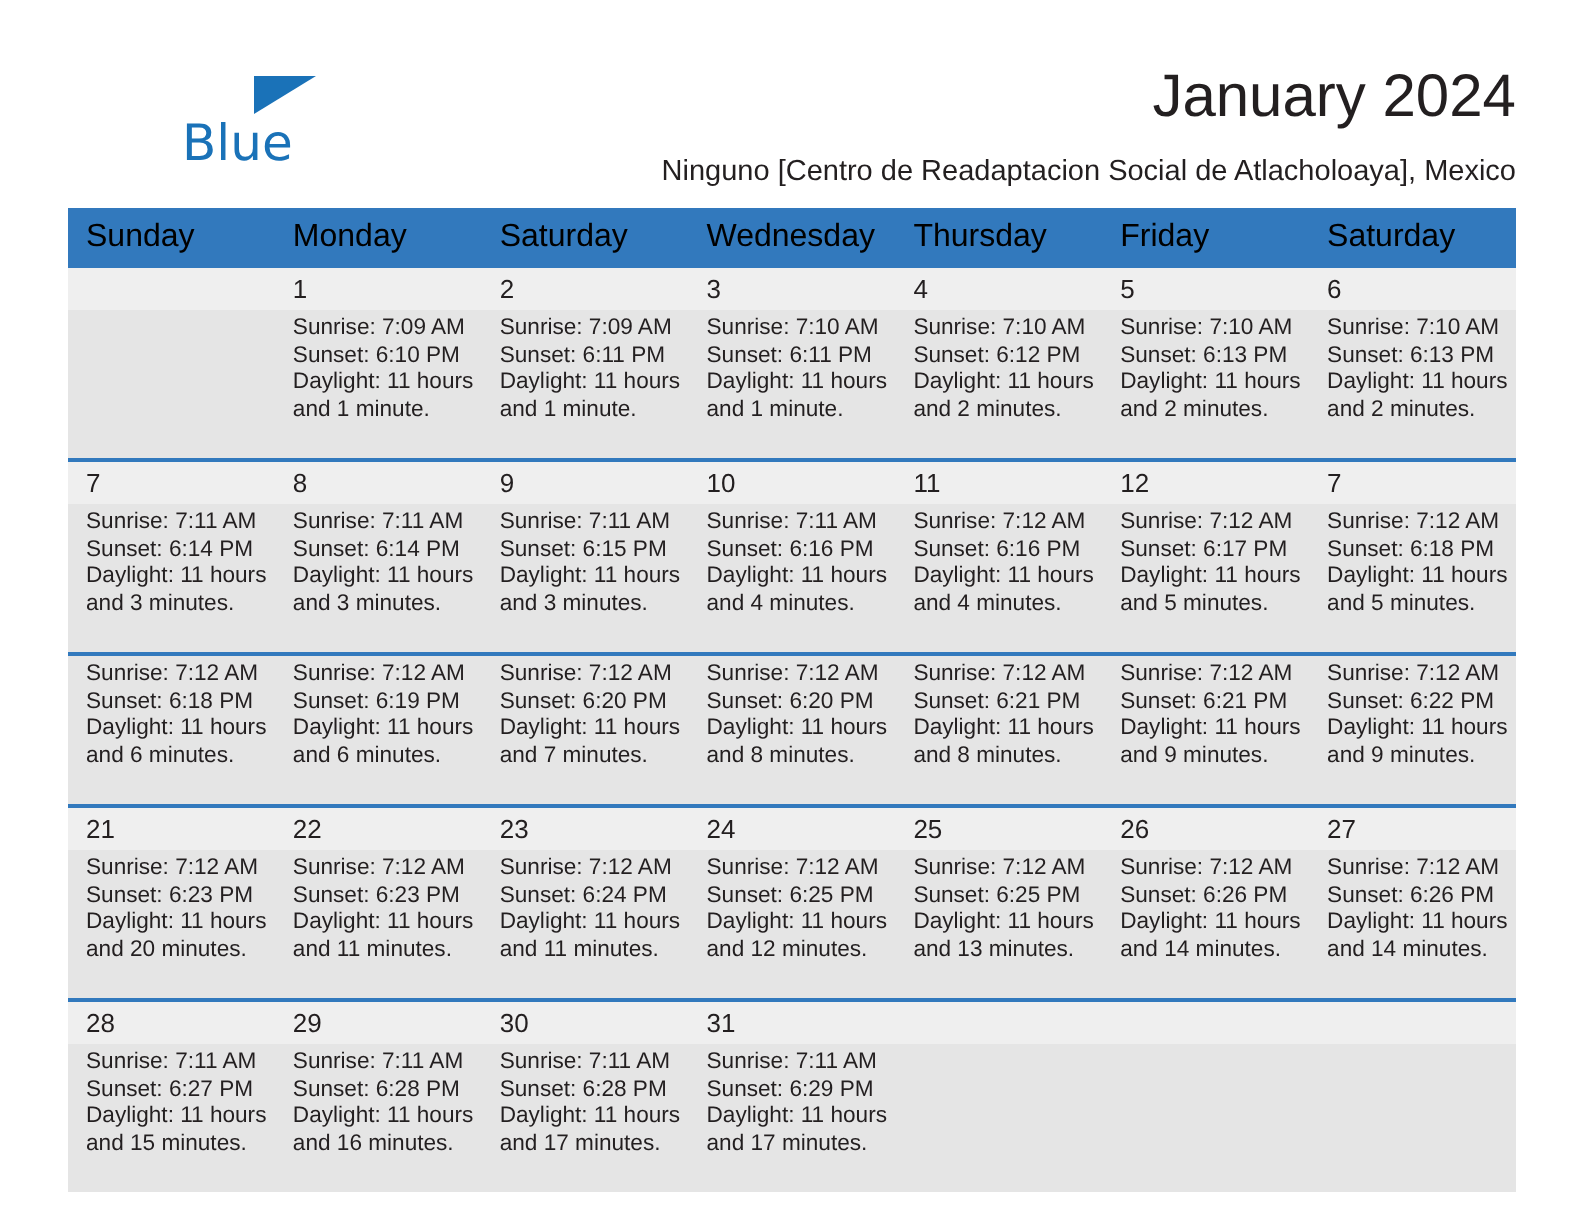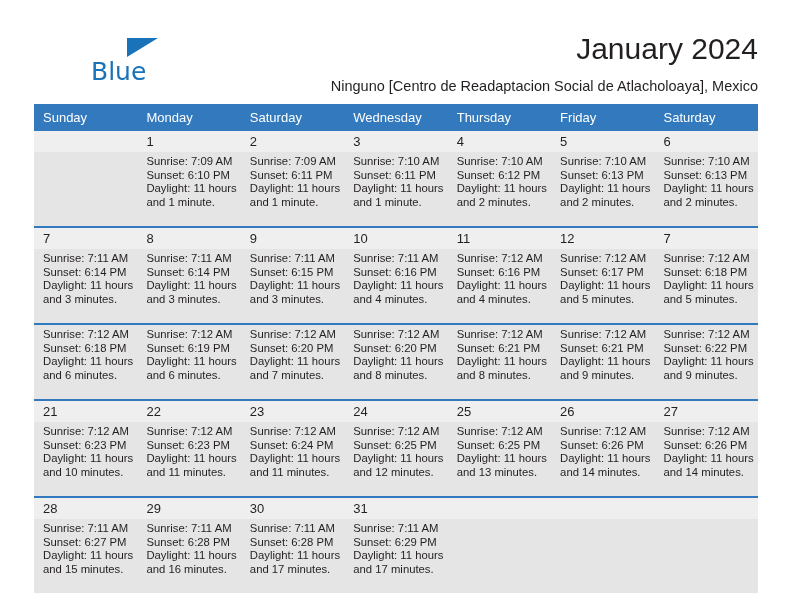--- a/index.html
+++ b/index.html
@@ -92,22 +92,22 @@
     top: 104px;
     width: 724px;
   }
   .cal-table {
     width: 724px;
     border-collapse: collapse;
     table-layout: fixed;
   }
   .cal-table th {
     background: #3279bd;
-    color: #ffffff;
-    font-size: 13px;
+    color: #000000;
+    font-size: 16px;
     font-weight: normal;
     text-align: left;
     padding: 6px 0 6px 9px;
     height: 12px;
   }
   .daynum-row td {
     background: #efefef;
     font-size: 13px;
     color: #231f20;
     padding: 3px 0 3px 9px;
@@ -331,21 +331,21 @@
             <td>24</td>
             <td>25</td>
             <td>26</td>
             <td>27</td>
           </tr>
           <tr class="detail-row">
             <td>
               <span class="cell-line">Sunrise: 7:12 AM</span>
               <span class="cell-line">Sunset: 6:23 PM</span>
               <span class="cell-line">Daylight: 11 hours</span>
-              <span class="cell-line">and 10 minutes.</span>
+              <span class="cell-line">and 20 minutes.</span>
             </td>
             <td>
               <span class="cell-line">Sunrise: 7:12 AM</span>
               <span class="cell-line">Sunset: 6:23 PM</span>
               <span class="cell-line">Daylight: 11 hours</span>
               <span class="cell-line">and 11 minutes.</span>
             </td>
             <td>
               <span class="cell-line">Sunrise: 7:12 AM</span>
               <span class="cell-line">Sunset: 6:24 PM</span>

